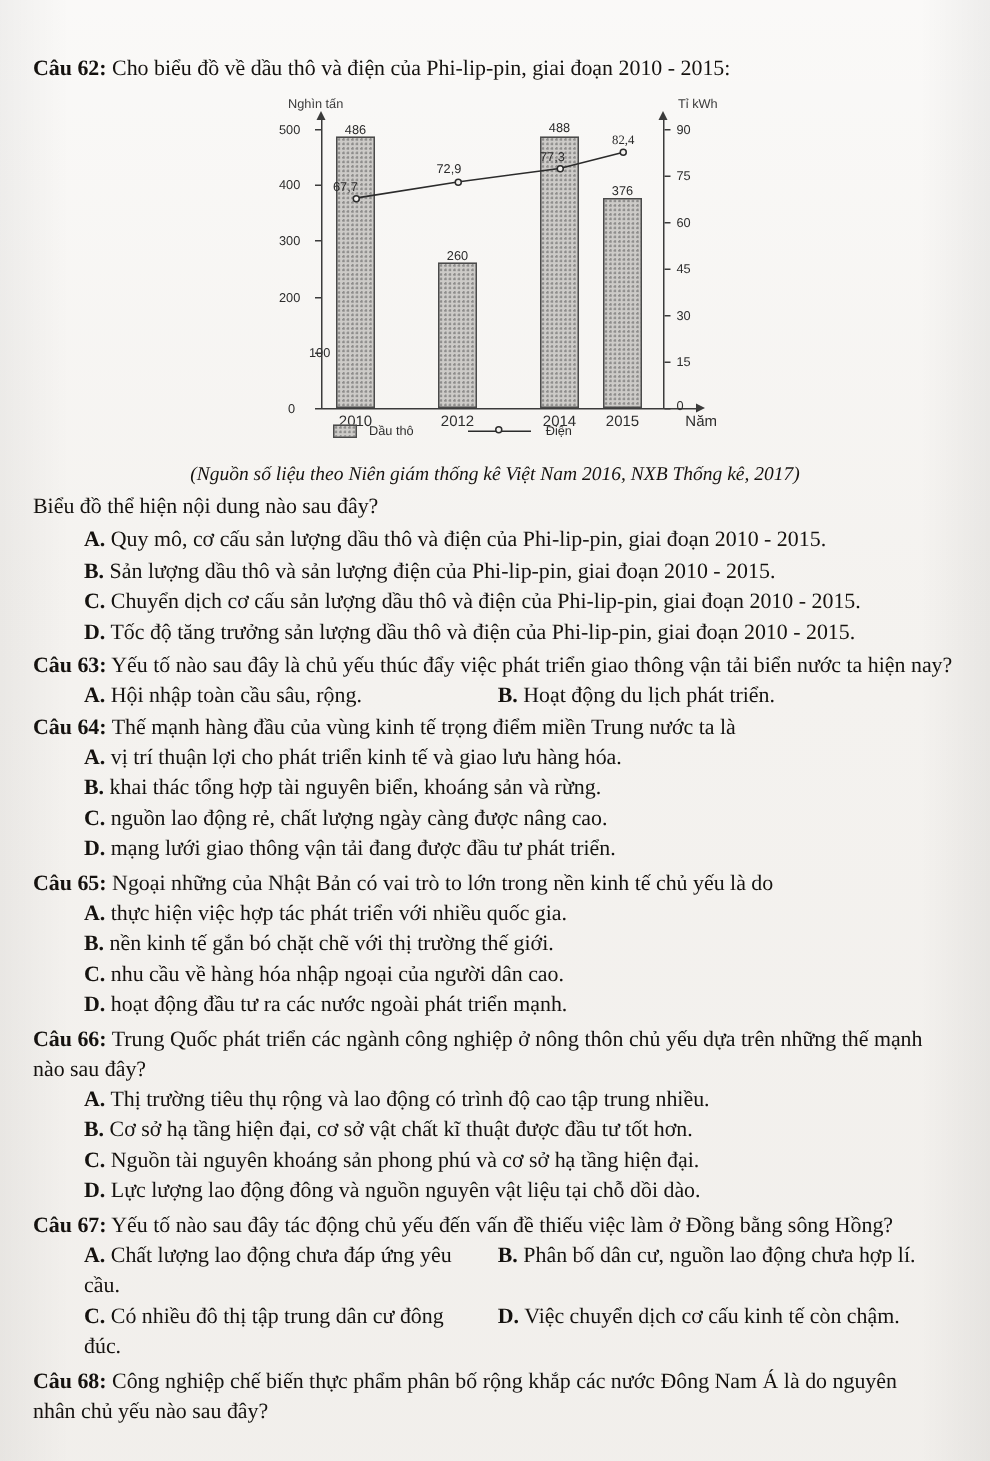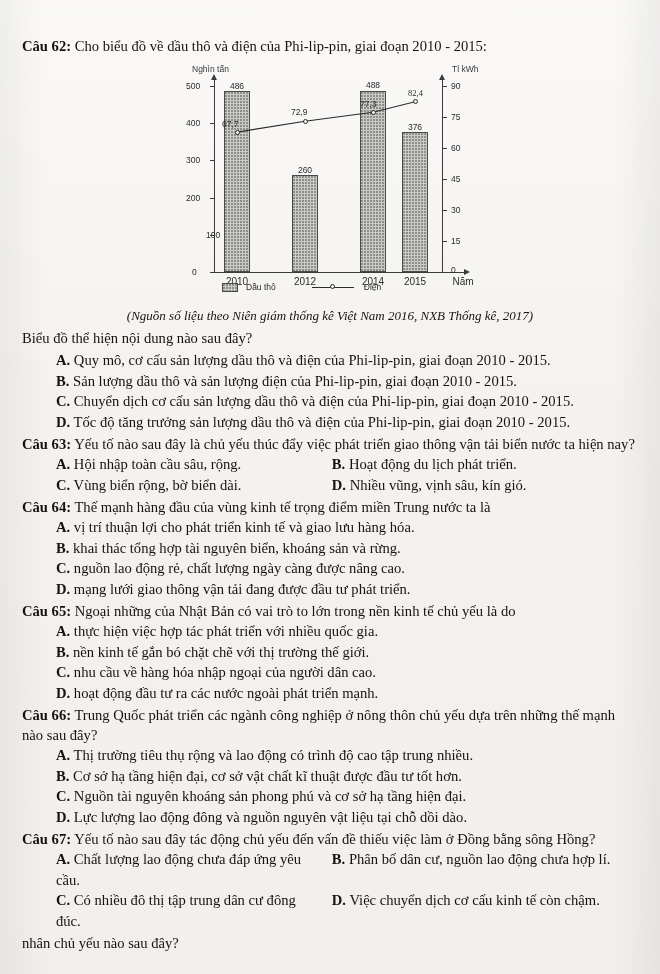--- a/index.html
+++ b/index.html
@@ -145,21 +145,21 @@
 
       <div class="ptlbl" style="left:36px;top:55px;">67,7</div>
       <div class="ptlbl" style="left:105px;top:43px;">72,9</div>
       <div class="ptlbl" style="left:174px;top:35px;">77,3</div>
       <div class="ptlbl" style="left:222px;top:24px;font-family:Liberation Serif, serif;">82,4</div>
 
       <div class="xlabel" style="left:32px;top:212px;width:38px;">2010</div>
       <div class="xlabel" style="left:100px;top:212px;width:38px;">2012</div>
       <div class="xlabel" style="left:168px;top:212px;width:38px;">2014</div>
       <div class="xlabel" style="left:210px;top:212px;width:38px;">2015</div>
-      <div class="xlabel" style="left:262px;top:212px;width:30px;text-align:center;">Năm</div>
+      <div class="xlabel" style="left:262px;top:212px;width:30px;text-align:right;">Năm</div>
 
       <div class="legend">
         <span class="lg-box"></span>
         <span class="lg-t1">Dầu thô</span>
         <span class="lg-line">
           <span class="ln"></span>
             <span class="dot"></span>
         </span>
         <span class="lg-t2">Điện</span>
       </div>
@@ -197,126 +197,120 @@
   <div class="two-col">
     <div class="opt c1">
       <span class="lbl">A.</span>
       <span>Hội nhập toàn cầu sâu, rộng.</span>
     </div>
     <div class="opt c2">
       <span class="lbl">B.</span>
       <span>Hoạt động du lịch phát triển.</span>
     </div>
   </div>
+
+  <div class="qline">
+    <span class="qnum">Câu 64:</span>
+    <span>Thế mạnh hàng đầu của vùng kinh tế trọng điểm miền Trung nước ta là</span>
+  </div>
+  <div class="opts blk">
+    <div class="opt">
+      <span class="lbl">A.</span>
+      <span>vị trí thuận lợi cho phát triển kinh tế và giao lưu hàng hóa.</span>
+    </div>
+    <div class="opt">
+      <span class="lbl">B.</span>
+      <span>khai thác tổng hợp tài nguyên biển, khoáng sản và rừng.</span>
+    </div>
+    <div class="opt">
+      <span class="lbl">C.</span>
+      <span>nguồn lao động rẻ, chất lượng ngày càng được nâng cao.</span>
+    </div>
+    <div class="opt">
+      <span class="lbl">D.</span>
+      <span>mạng lưới giao thông vận tải đang được đầu tư phát triển.</span>
+    </div>
+  </div>
+
+  <div class="qline">
+    <span class="qnum">Câu 65:</span>
+    <span>Ngoại những của Nhật Bản có vai trò to lớn trong nền kinh tế chủ yếu là do</span>
+  </div>
+  <div class="opts blk">
+    <div class="opt">
+      <span class="lbl">A.</span>
+      <span>thực hiện việc hợp tác phát triển với nhiều quốc gia.</span>
+    </div>
+    <div class="opt">
+      <span class="lbl">B.</span>
+      <span>nền kinh tế gắn bó chặt chẽ với thị trường thế giới.</span>
+    </div>
+    <div class="opt">
+      <span class="lbl">C.</span>
+      <span>nhu cầu về hàng hóa nhập ngoại của người dân cao.</span>
+    </div>
+    <div class="opt">
+      <span class="lbl">D.</span>
+      <span>hoạt động đầu tư ra các nước ngoài phát triển mạnh.</span>
+    </div>
+  </div>
+
+  <div class="qline">
+    <span class="qnum">Câu 66:</span>
+    <span>Trung Quốc phát triển các ngành công nghiệp ở nông thôn chủ yếu dựa trên những thế mạnh</span>
+  </div>
+  <div class="qline">nào sau đây?</div>
+  <div class="opts blk">
+    <div class="opt">
+      <span class="lbl">A.</span>
+      <span>Thị trường tiêu thụ rộng và lao động có trình độ cao tập trung nhiều.</span>
+    </div>
+    <div class="opt">
+      <span class="lbl">B.</span>
+      <span>Cơ sở hạ tầng hiện đại, cơ sở vật chất kĩ thuật được đầu tư tốt hơn.</span>
+    </div>
+    <div class="opt">
+      <span class="lbl">C.</span>
+      <span>Nguồn tài nguyên khoáng sản phong phú và cơ sở hạ tầng hiện đại.</span>
+    </div>
+    <div class="opt">
+      <span class="lbl">D.</span>
+      <span>Lực lượng lao động đông và nguồn nguyên vật liệu tại chỗ dồi dào.</span>
+    </div>
+  </div>
+
+  <div class="qline">
+    <span class="qnum">Câu 67:</span>
+    <span>Yếu tố nào sau đây tác động chủ yếu đến vấn đề thiếu việc làm ở Đồng bằng sông Hồng?</span>
+  </div>
+  <div class="two-col">
+    <div class="opt c1">
+      <span class="lbl">A.</span>
+      <span>Chất lượng lao động chưa đáp ứng yêu cầu.</span>
+    </div>
+    <div class="opt c2">
+      <span class="lbl">B.</span>
+      <span>Phân bố dân cư, nguồn lao động chưa hợp lí.</span>
+    </div>
+  </div>
   <div class="two-col blk">
     <div class="opt c1">
       <span class="lbl">C.</span>
-      <span>Vùng biển rộng, bờ biển dài.</span>
+      <span>Có nhiều đô thị tập trung dân cư đông đúc.</span>
     </div>
     <div class="opt c2">
       <span class="lbl">D.</span>
-      <span>Nhiều vũng, vịnh sâu, kín gió.</span>
-    </div>
-  </div>
-
-  <div class="qline">
-    <span class="qnum">Câu 64:</span>
-    <span>Thế mạnh hàng đầu của vùng kinh tế trọng điểm miền Trung nước ta là</span>
-  </div>
-  <div class="opts blk">
-    <div class="opt">
-      <span class="lbl">A.</span>
-      <span>vị trí thuận lợi cho phát triển kinh tế và giao lưu hàng hóa.</span>
-    </div>
-    <div class="opt">
-      <span class="lbl">B.</span>
-      <span>khai thác tổng hợp tài nguyên biển, khoáng sản và rừng.</span>
-    </div>
-    <div class="opt">
-      <span class="lbl">C.</span>
-      <span>nguồn lao động rẻ, chất lượng ngày càng được nâng cao.</span>
-    </div>
-    <div class="opt">
-      <span class="lbl">D.</span>
-      <span>mạng lưới giao thông vận tải đang được đầu tư phát triển.</span>
-    </div>
-  </div>
-
-  <div class="qline">
-    <span class="qnum">Câu 65:</span>
-    <span>Ngoại những của Nhật Bản có vai trò to lớn trong nền kinh tế chủ yếu là do</span>
-  </div>
-  <div class="opts blk">
-    <div class="opt">
-      <span class="lbl">A.</span>
-      <span>thực hiện việc hợp tác phát triển với nhiều quốc gia.</span>
-    </div>
-    <div class="opt">
-      <span class="lbl">B.</span>
-      <span>nền kinh tế gắn bó chặt chẽ với thị trường thế giới.</span>
-    </div>
-    <div class="opt">
-      <span class="lbl">C.</span>
-      <span>nhu cầu về hàng hóa nhập ngoại của người dân cao.</span>
-    </div>
-    <div class="opt">
-      <span class="lbl">D.</span>
-      <span>hoạt động đầu tư ra các nước ngoài phát triển mạnh.</span>
-    </div>
-  </div>
-
-  <div class="qline">
-    <span class="qnum">Câu 66:</span>
-    <span>Trung Quốc phát triển các ngành công nghiệp ở nông thôn chủ yếu dựa trên những thế mạnh</span>
-  </div>
-  <div class="qline">nào sau đây?</div>
-  <div class="opts blk">
-    <div class="opt">
-      <span class="lbl">A.</span>
-      <span>Thị trường tiêu thụ rộng và lao động có trình độ cao tập trung nhiều.</span>
-    </div>
-    <div class="opt">
-      <span class="lbl">B.</span>
-      <span>Cơ sở hạ tầng hiện đại, cơ sở vật chất kĩ thuật được đầu tư tốt hơn.</span>
-    </div>
-    <div class="opt">
-      <span class="lbl">C.</span>
-      <span>Nguồn tài nguyên khoáng sản phong phú và cơ sở hạ tầng hiện đại.</span>
-    </div>
-    <div class="opt">
-      <span class="lbl">D.</span>
-      <span>Lực lượng lao động đông và nguồn nguyên vật liệu tại chỗ dồi dào.</span>
-    </div>
-  </div>
-
-  <div class="qline">
-    <span class="qnum">Câu 67:</span>
-    <span>Yếu tố nào sau đây tác động chủ yếu đến vấn đề thiếu việc làm ở Đồng bằng sông Hồng?</span>
-  </div>
-  <div class="two-col">
-    <div class="opt c1">
-      <span class="lbl">A.</span>
-      <span>Chất lượng lao động chưa đáp ứng yêu cầu.</span>
-    </div>
-    <div class="opt c2">
-      <span class="lbl">B.</span>
-      <span>Phân bố dân cư, nguồn lao động chưa hợp lí.</span>
-    </div>
-  </div>
-  <div class="two-col blk">
-    <div class="opt c1">
-      <span class="lbl">C.</span>
-      <span>Có nhiều đô thị tập trung dân cư đông đúc.</span>
-    </div>
-    <div class="opt c2">
-      <span class="lbl">D.</span>
       <span>Việc chuyển dịch cơ cấu kinh tế còn chậm.</span>
     </div>
   </div>
 
+  <div class="qline">
+    <span class="qnum">Câu 68:</span>
+    <span>Công nghiệp chế biến thực phẩm phân bố rộng khắp các nước Đông Nam Á là do nguyên</span>
+  </div>
   <div class="qline">nhân chủ yếu nào sau đây?</div>
   <div class="two-col">
     <div class="opt c1">
       
       
     </div>
     <div class="opt c2">
       
       
     </div>

